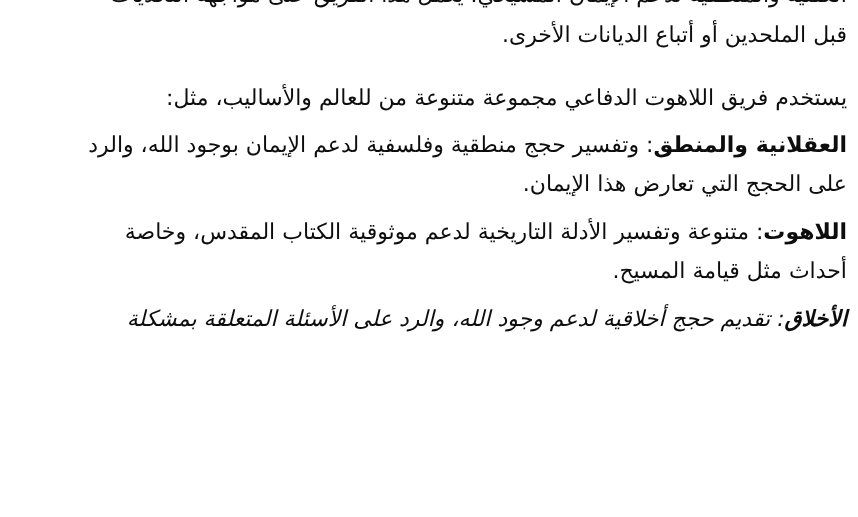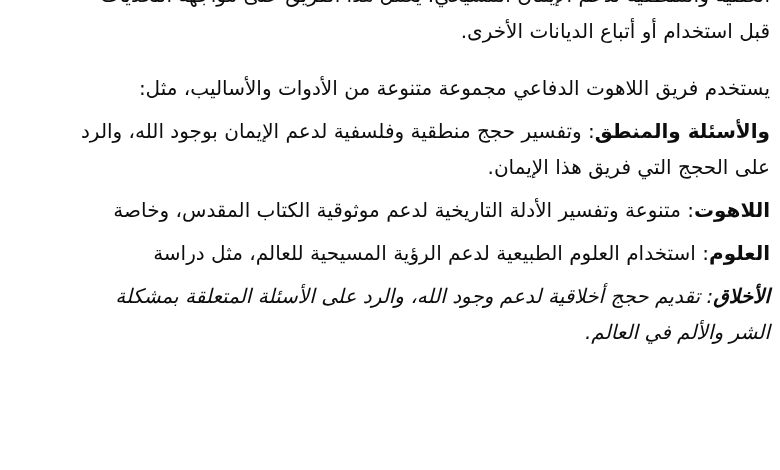--- a/index.html
+++ b/index.html
@@ -26,38 +26,37 @@
   .line { white-space: nowrap; }
   .line strong { font-weight: 700; }
 </style>
 </head>
 <body style="background: rgb(255, 255, 255);">
 
 <div class="doc" style="color: rgb(13, 13, 13);">
 
   <div class="para para-end-gap">
     <div class="line">العقلية والمنطقية لدعم الإيمان المسيحي. يعمل هذا الفريق على مواجهة التحديات</div>
-    <div class="line">قبل استخدام أو أتباع الديانات الأخرى.</div>
+    <div class="line">قبل الملحدين أو أتباع الديانات الأخرى.</div>
   </div>
 
   <div class="para">
-    <div class="line">يستخدم فريق اللاهوت الدفاعي مجموعة متنوعة من الأدوات والأساليب، مثل:</div>
+    <div class="line">يستخدم فريق اللاهوت الدفاعي مجموعة متنوعة من للعالم والأساليب، مثل:</div>
   </div>
 
   <div class="para">
-    <div class="line"><strong>والأسئلة والمنطق</strong><span>: وتفسير حجج منطقية وفلسفية لدعم الإيمان بوجود الله، والرد</span></div>
-    <div class="line">على الحجج التي فريق هذا الإيمان.</div>
+    <div class="line"><strong>العقلانية والمنطق</strong><span>: وتفسير حجج منطقية وفلسفية لدعم الإيمان بوجود الله، والرد</span></div>
+    <div class="line">على الحجج التي تعارض هذا الإيمان.</div>
   </div>
 
   <div class="para">
     <div class="line"><strong>اللاهوت</strong><span>: متنوعة وتفسير الأدلة التاريخية لدعم موثوقية الكتاب المقدس، وخاصة</span></div>
+    <div class="line">أحداث مثل قيامة المسيح.</div>
   </div>
 
   <div class="para">
-    <div class="line"><strong>العلوم</strong><span>: استخدام العلوم الطبيعية لدعم الرؤية المسيحية للعالم، مثل دراسة</span></div>
   </div>
 
   <div class="para">
     <div class="line"><strong>الأخلاق</strong><span>: تقديم حجج أخلاقية لدعم وجود الله، والرد على الأسئلة المتعلقة بمشكلة</span></div>
-    <div class="line">الشر والألم في العالم.</div>
   </div>
 
 </div>
 
 </body></html>

